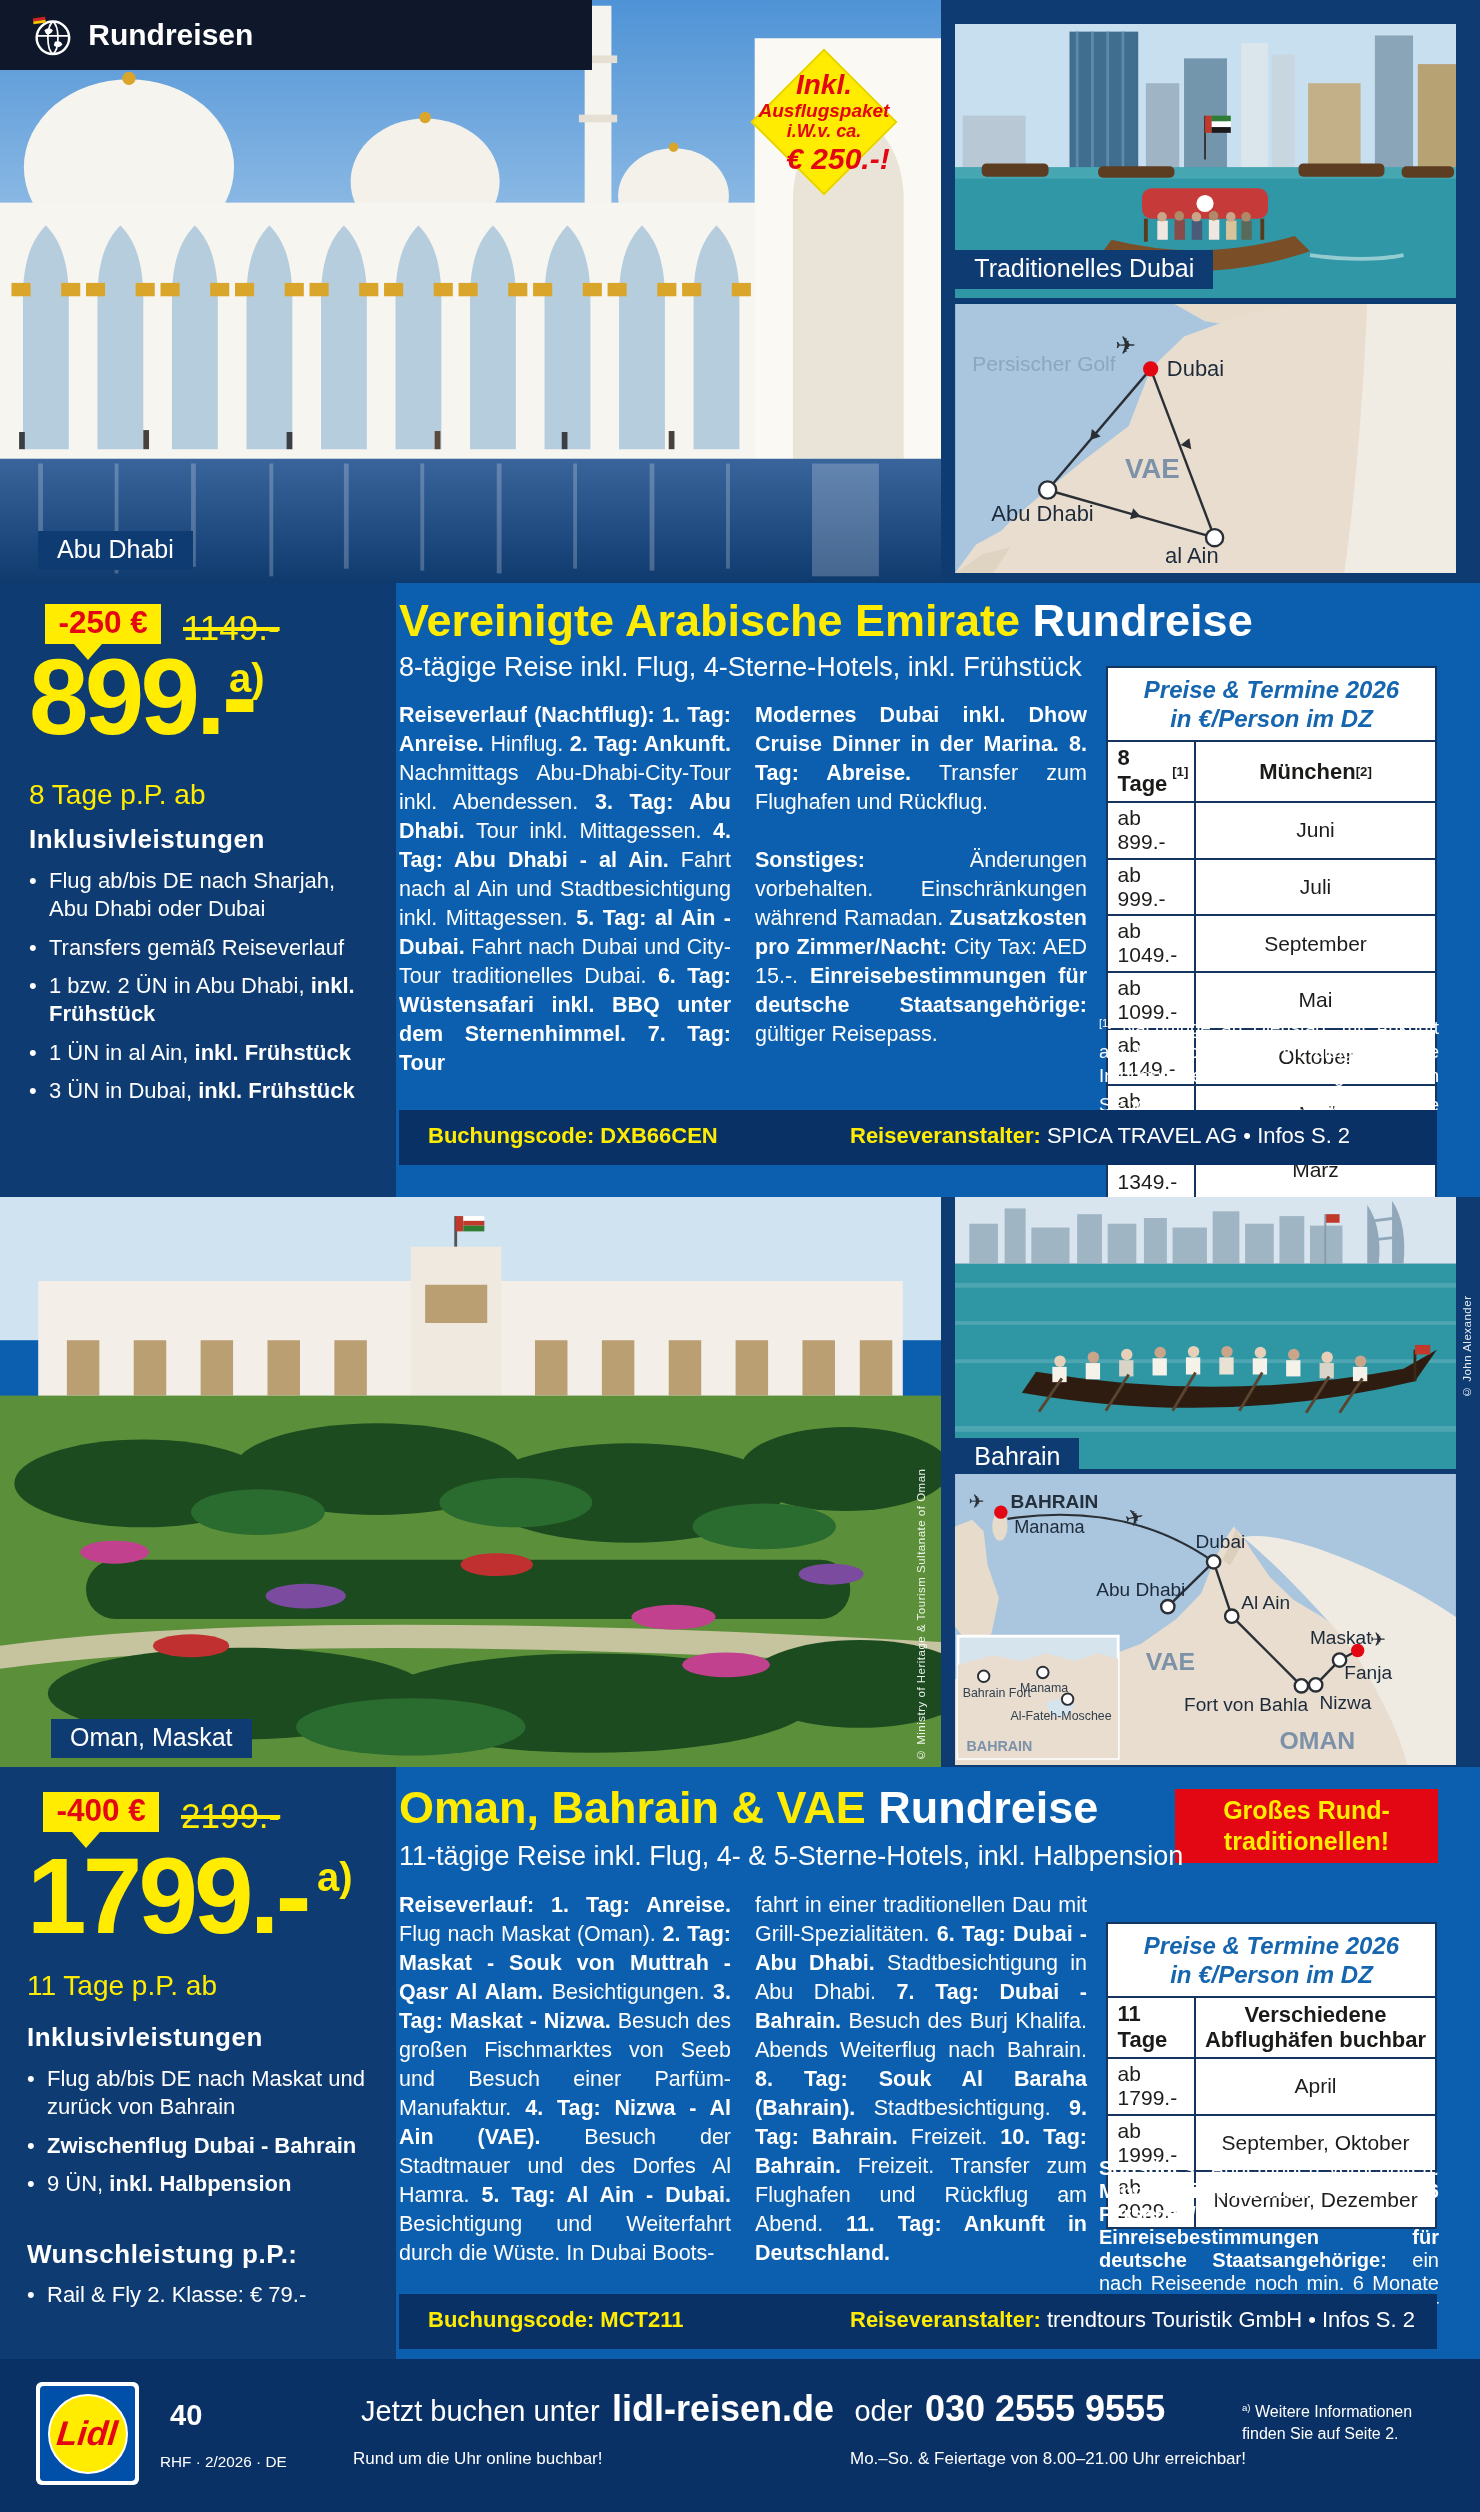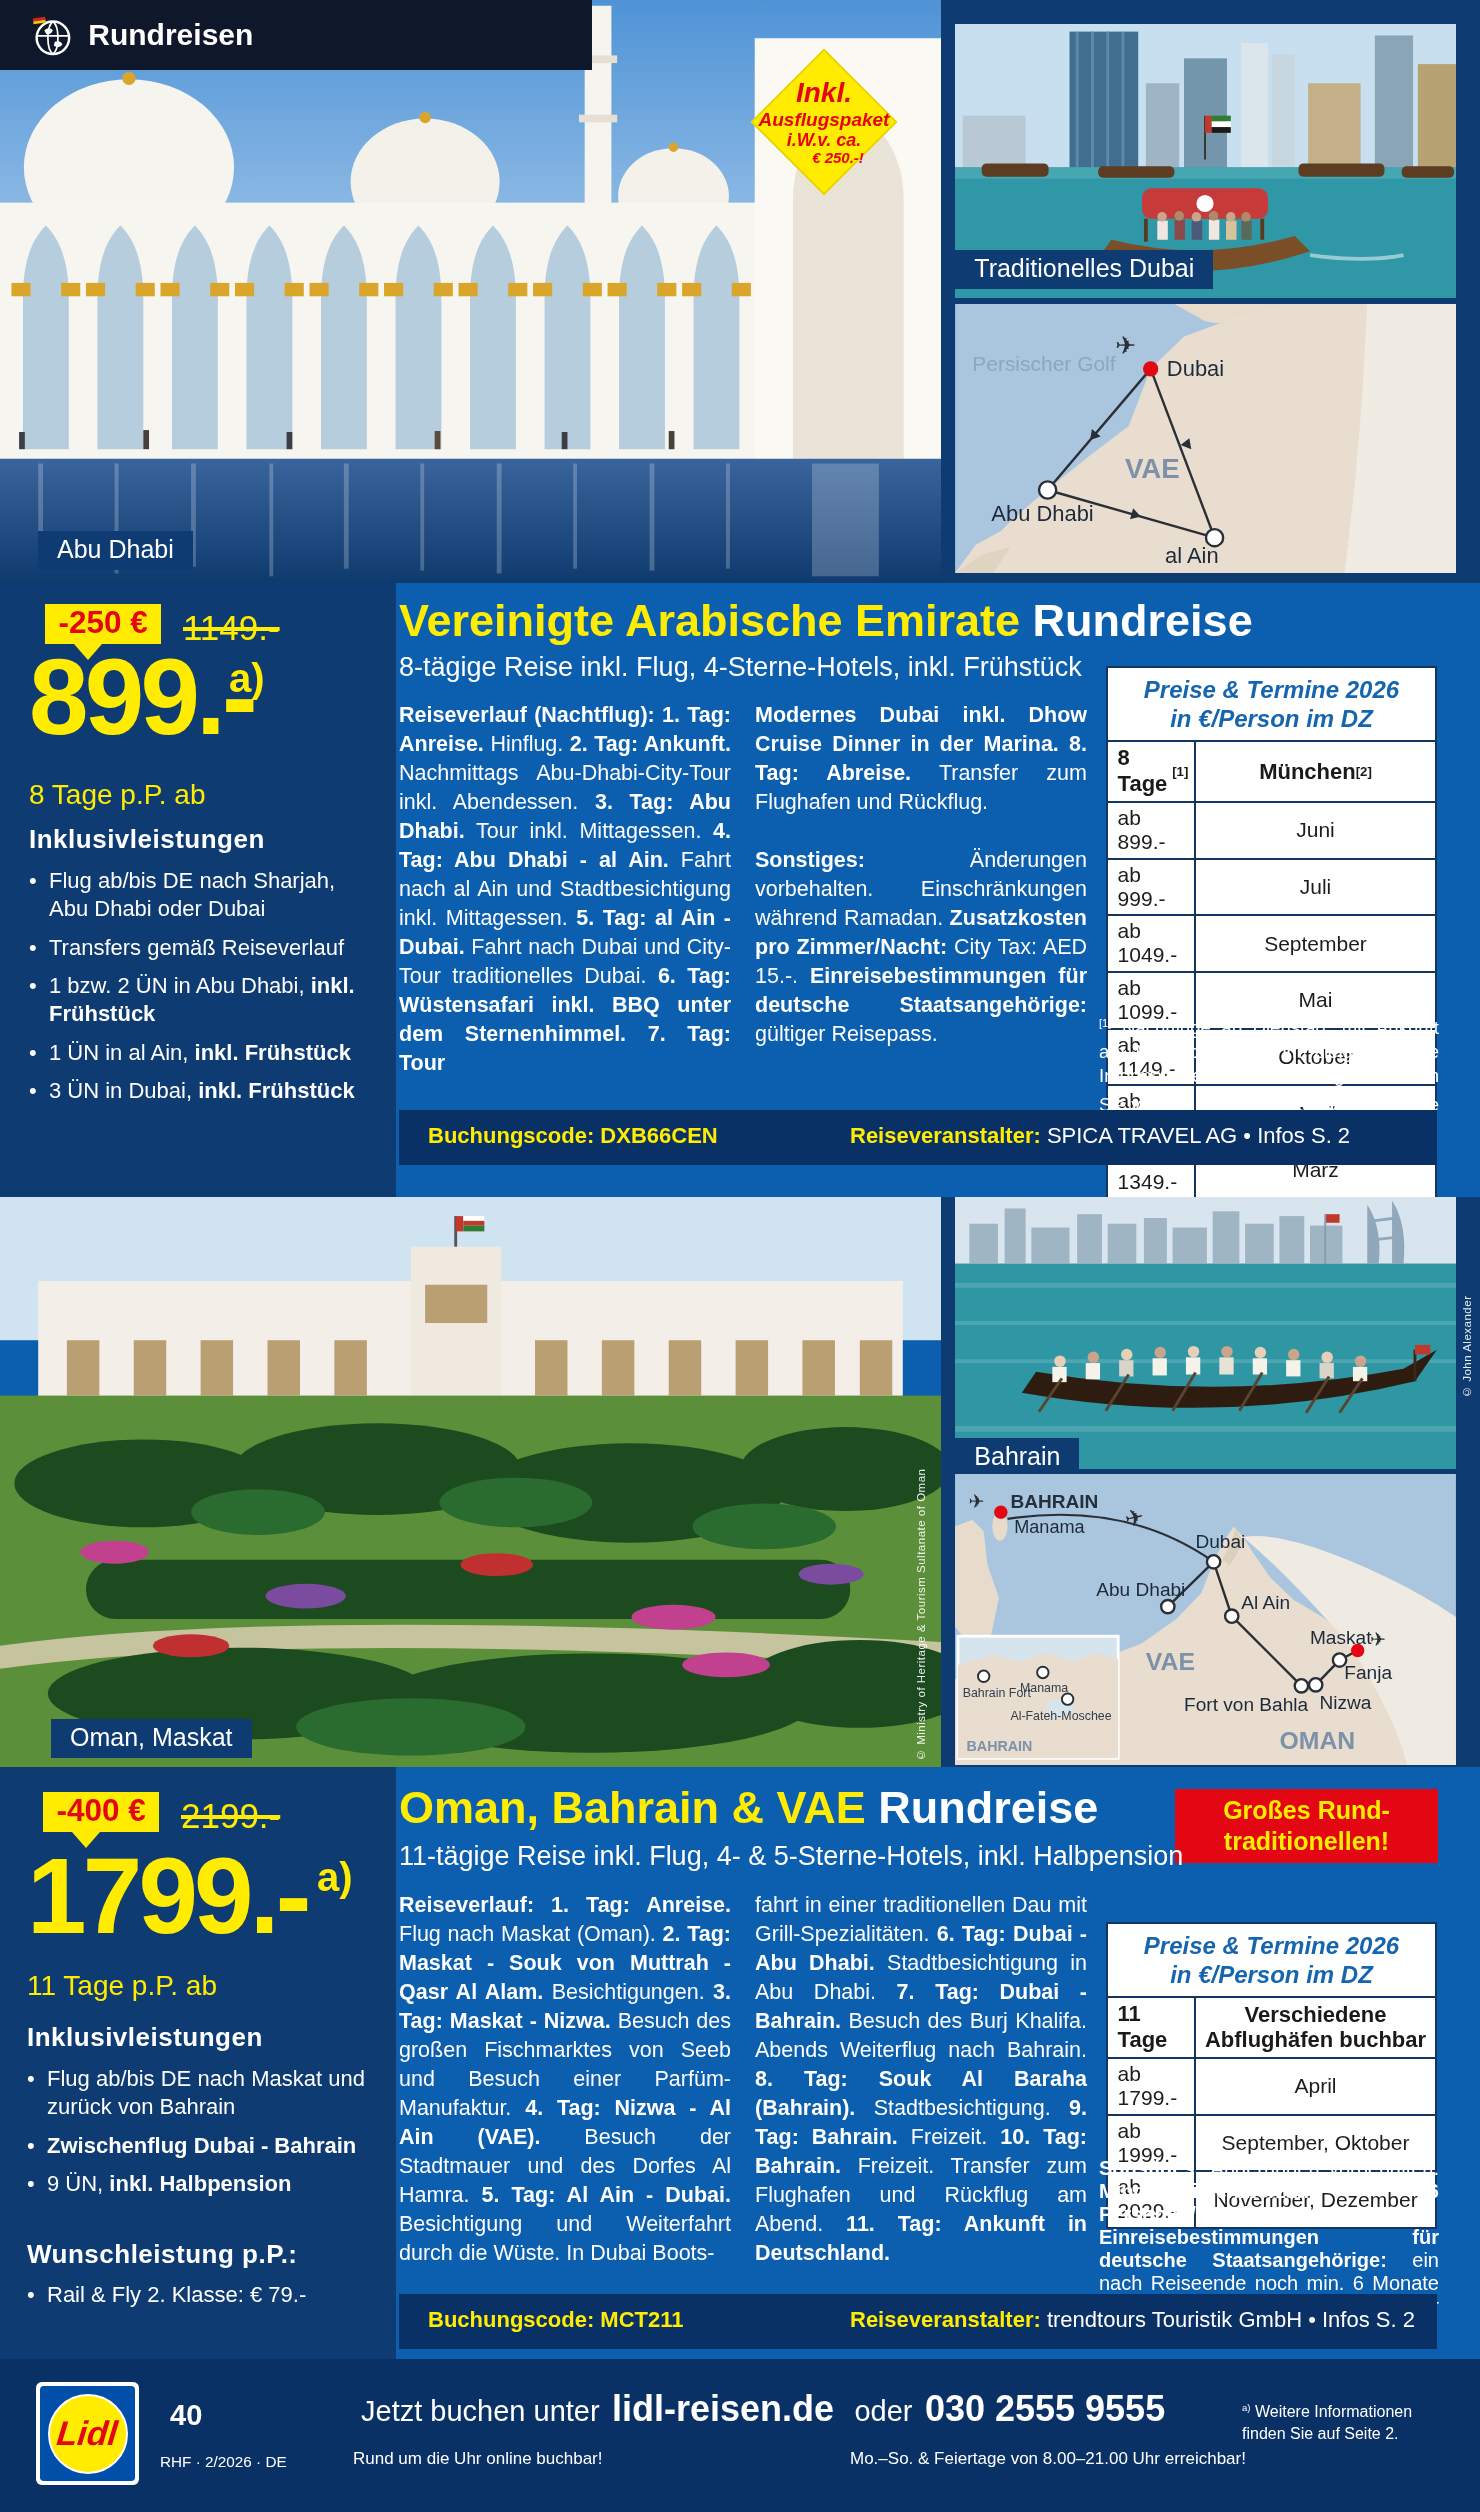--- a/index.html
+++ b/index.html
@@ -15,21 +15,21 @@
   .header-title{color:#fff;font-weight:bold;font-size:30px;}
 
   
   .caption{position:absolute;background:#0e3b72;color:#fff;font-size:25px;padding:3.8px 19px 6.7px;white-space:nowrap;}
 
   
   .diamond{position:absolute;left:750px;top:48px;width:148px;height:148px;}
   .diamond-core{position:absolute;inset:22px;background:#ffec00;transform:rotate(45deg);box-shadow:0 0 0 1.9px #e8d400 inset;}
   .diamond-text{position:absolute;inset:0;display:flex;flex-direction:column;align-items:center;justify-content:center;
                 color:#e30613;font-weight:bold;font-style:italic;text-align:center;line-height:1.12;}
-  .dl1{font-size:28px;} .dl2{font-size:19px;} .dl3{font-size:18px;} .dl4{font-size:15px;margin-left:28px;}
+  .dl1{font-size:28px;} .dl2{font-size:19px;} .dl3{font-size:18px;} .dl4{font-size:30px;margin-left:28px;}
 
   
   .navy-panel{position:absolute;background:#0e3b72;}
 
   
   .disc-badge{position:absolute;background:#ffec00;color:#e30613;font-weight:bold;font-size:31.5px;
               padding:1px 13.4px 4.8px;line-height:1.1;}
   .disc-badge::after{content:"";position:absolute;left:29px;top:100%;width:0;height:0;
               border:14.3px solid transparent;border-top:16px solid #ffec00;}
   .old-price{position:absolute;color:#ffec00;font-weight:normal;font-size:35px;

